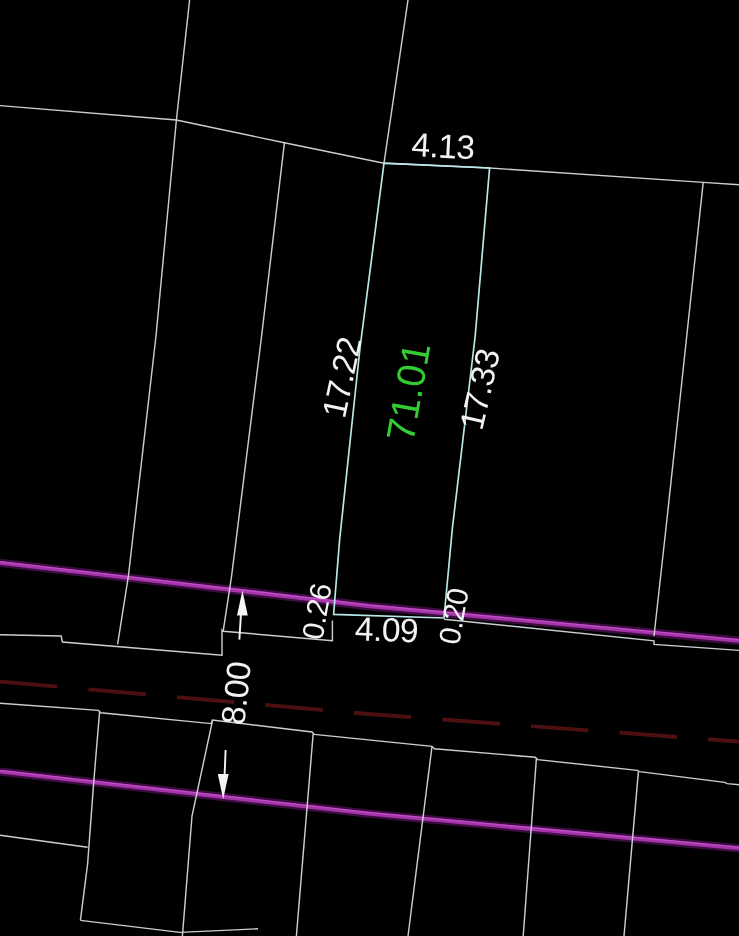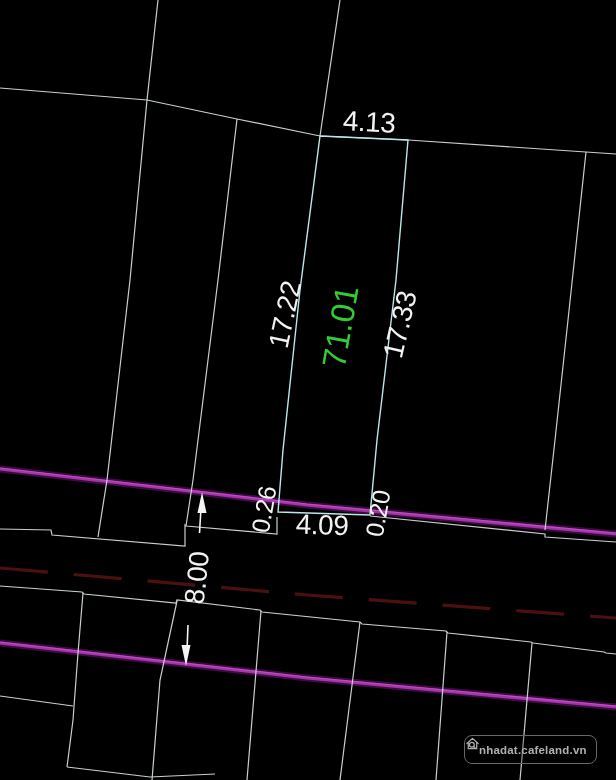--- a/index.html
+++ b/index.html
@@ -96,24 +96,13 @@
       <text class="dim" transform="translate(287,315) rotate(-78)">17.22</text>
       <text class="area" transform="translate(343,327) rotate(-80)">71.01</text>
       <text class="dim" transform="translate(402,325) rotate(-77)">17.33</text>
       <text class="dim small" transform="translate(266,510) rotate(-80)">0.26</text>
       <text class="dim" transform="translate(322,527) rotate(2)">4.09</text>
       <text class="dim small" transform="translate(380,514) rotate(-80)">0.20</text>
       <text class="dim" transform="translate(199,578) rotate(-84)">8.00</text>
     </g>
   </svg>
 
-  <div id="watermark">
-    <span style="display:inline-flex;">
-      <svg width="15" height="15" viewBox="0 0 16 16" fill="none" stroke="#b0b0b0" stroke-width="1.3">
-        <path d="M 2,8 L 8,2.5 L 14,8" stroke-linecap="round" stroke-linejoin="round"></path>
-        <path d="M 3.5,7 L 3.5,13.5 L 12.5,13.5 L 12.5,7"></path>
-        <circle cx="7.3" cy="9.3" r="2.6"></circle>
-        <line x1="9.2" y1="11.2" x2="11.2" y2="13.2"></line>
-      </svg>
-    </span>
-    <span>nhadat.cafeland.vn</span>
-  </div>
 </div>
 
 </body></html>

